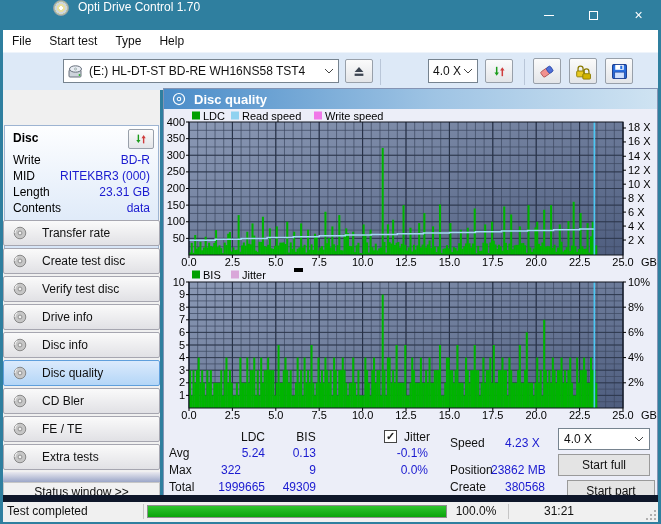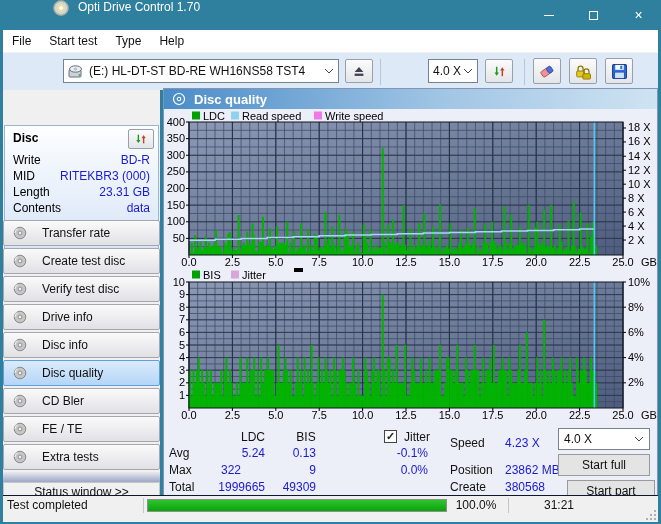--- a/index.html
+++ b/index.html
@@ -47,21 +47,21 @@
   .chart-mount{position:absolute;left:0;width:493px;height:158px;}
   #chart1{top:21px;} #chart2{top:179px;}
   
   .stats{position:absolute;left:0;top:336px;right:0;bottom:0;font-size:12px;color:#111;}
   .stats .abs{position:absolute;}
   .stats .num{color:#1a1ad0;text-align:right;width:60px;}
   .checkbox{width:13px;height:13px;background:#fff;border:1px solid #444;font-size:11px;line-height:11px;text-align:center;color:#222;font-weight:bold;}
   .winbtn{position:absolute;background:#e4e4e4;border:1px solid #9a9a9a;text-align:center;font-size:12px;color:#111;display:flex;align-items:center;justify-content:center;}
   .combo2{position:absolute;background:#fff;border:1px solid #76838f;display:flex;align-items:center;font-size:12px;padding:0 5px;color:#111;}
   
-  .statusbar{position:absolute;left:3px;right:3px;bottom:2px;height:27px;background:#f0f0f0;font-size:12px;color:#111;border-top:1px solid #0f172a;}
+  .statusbar{position:absolute;left:3px;right:3px;bottom:2px;height:27px;background:#f0f0f0;font-size:12px;color:#111;border-top:7px solid #0f172a;}
   .sb-sep{position:absolute;top:2px;width:1px;height:15px;background:#c6c6c6;}
   .progress{position:absolute;left:144px;top:3px;width:300px;height:13px;border:1px solid #8f8f8f;background:#eee;}
   .progress .fill{height:100%;background:linear-gradient(180deg,#2fc42f,#0aa50a);}
 </style>
 </head>
 <body>
 
 <div class="window">
 
   <div class="titlebar">
@@ -1081,21 +1081,21 @@
       <span class="abs num" style="left:92px;top:38px;">9</span>
       <span class="abs num" style="left:204px;top:38px;">0.0%</span>
 
       <span class="abs" style="left:5px;top:55px;">Total</span>
       <span class="abs num" style="left:41px;top:55px;">1999665</span>
       <span class="abs num" style="left:92px;top:55px;">49309</span>
 
       <span class="abs" style="left:286px;top:11px;">Speed</span>
       <span class="abs" style="left:341px;top:11px;color:#1a1ad0;">4.23 X</span>
       <span class="abs" style="left:286px;top:38px;">Position</span>
-      <span class="abs" style="left:341px;top:38px;color:#1a1ad0;">23862 MB</span>
+      <span class="abs" style="left:327px;top:38px;color:#1a1ad0;">23862 MB</span>
       <span class="abs" style="left:286px;top:55px;">Create</span>
       <span class="abs" style="left:341px;top:55px;color:#1a1ad0;">380568</span>
 
       <div class="combo2" style="left:394px;top:3px;width:92px;height:22px;">
         <span>4.0 X</span>
         <svg class="chev" width="10" height="6" style="margin-left:auto;">
             <polyline points="1,1 5,5 9,1" fill="none" stroke="#444"></polyline>
           </svg>
       </div>
       <div class="winbtn" style="left:394px;top:29px;width:92px;height:22px;">Start full</div>

